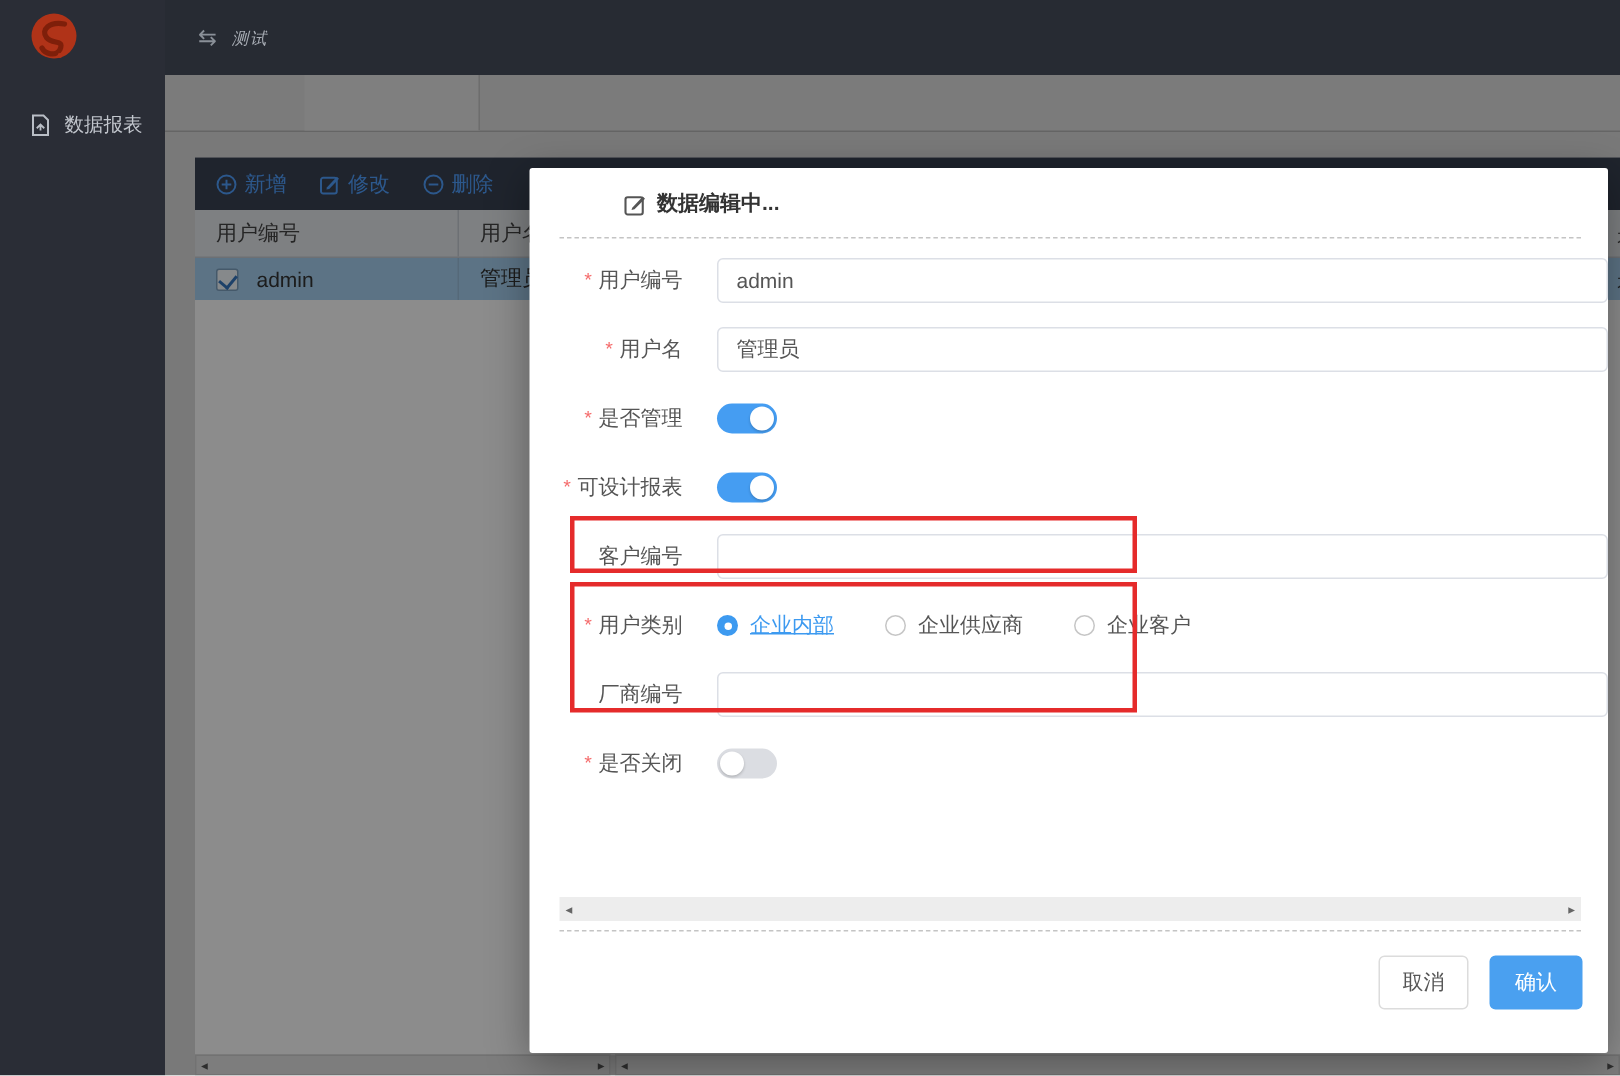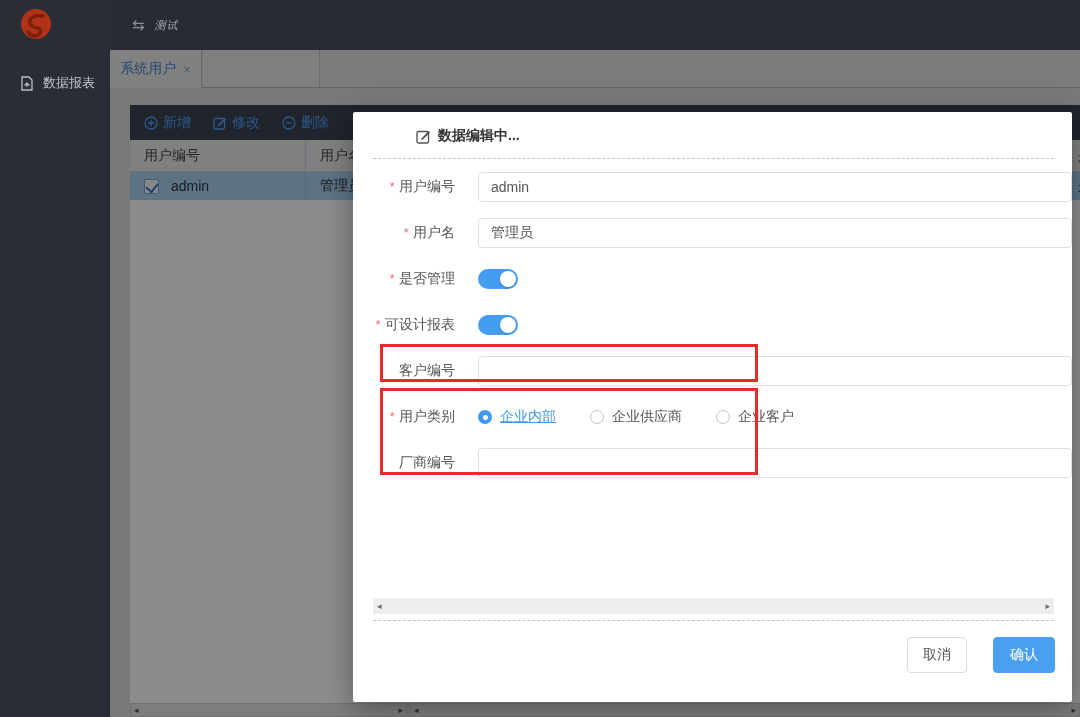--- a/index.html
+++ b/index.html
@@ -68,21 +68,21 @@
   .rlabel { font-size:14px; }
   .radio-item.sel .rlabel { color:#3d9af0; text-decoration:underline; }
   .radio-item.unsel .rlabel { color:#555; }
 
   .anno { position:absolute; border:3px solid #e52b2b; z-index:20; pointer-events:none; }
   .anno1 { left:27px; top:232px; width:378px; height:38px; }
   .anno2 { left:27px; top:276px; width:378px; height:87px; }
 
   .mscroll { position:absolute; left:20px; right:18px; top:486px; height:16px; background:#ededed; display:flex; align-items:center; justify-content:space-between; color:#666; font-size:9px; padding:0 4px; }
   .mdash2 { position:absolute; left:20px; right:18px; top:508px; border-top:1px dashed #c4c4c4; }
-  .mfooter { position:absolute; right:17px; top:525px; display:flex; gap:26px; }
+  .mfooter { position:absolute; right:17px; top:525px; display:flex; gap:14px; }
   .btn { height:36px; border-radius:4px; font-size:14px; display:flex; align-items:center; justify-content:center; cursor:pointer; font-family:inherit; }
   .btn-cancel { width:60px; background:#fff; border:1px solid #dcdcdc; color:#555; }
   .btn-confirm { width:62px; background:#4aa0f0; border:1px solid #4aa0f0; color:#fff; }
 
   svg { display:block; }
 </style>
 </head>
 <body>
 
 <div class="stage">
@@ -108,24 +108,20 @@
       </div>
   </div>
 
   <div class="topbar">
     <span class="collapse-ic">⇆</span>
     <span class="app-title">测试</span>
   </div>
 
   <div class="content">
     <div class="tabbar">
-      <div class="tab">
-        <span>系统用户</span>
-        <span class="tab-close">×</span>
-      </div>
       <div class="tab-slot"></div>
     </div>
 
     <div class="panel">
       <div class="grid-toolbar">
           <div class="gt-action">
             <span>
               <svg width="14" height="14" viewBox="0 0 14 14">
                 <circle cx="7" cy="7" r="6" fill="none" stroke="#50a0ff" stroke-width="1.3"></circle>
                 <path d="M7 3.8 v6.4 M3.8 7 h6.4" stroke="#50a0ff" stroke-width="1.3"></path>
@@ -235,20 +231,26 @@
             <div class="radio-item unsel">
               <span class="rdot"></span>
               <span class="rlabel">企业客户</span>
             </div>
           </div>
         </div>
         <div class="frow">
           <div class="flabel">厂商编号</div>
           <input class="fin" type="text" style="">
         </div>
+        <div class="frow">
+          <div class="flabel"><span class="req">*</span>是否关闭</div>
+          <div class="toggle off">
+            <div class="knob"></div>
+          </div>
+        </div>
       </div>
 
     <div class="anno anno1"></div>
     <div class="anno anno2"></div>
 
     <div class="mscroll">
       <span>◂</span>
       <span>▸</span>
     </div>
     <div class="mdash2"></div>

